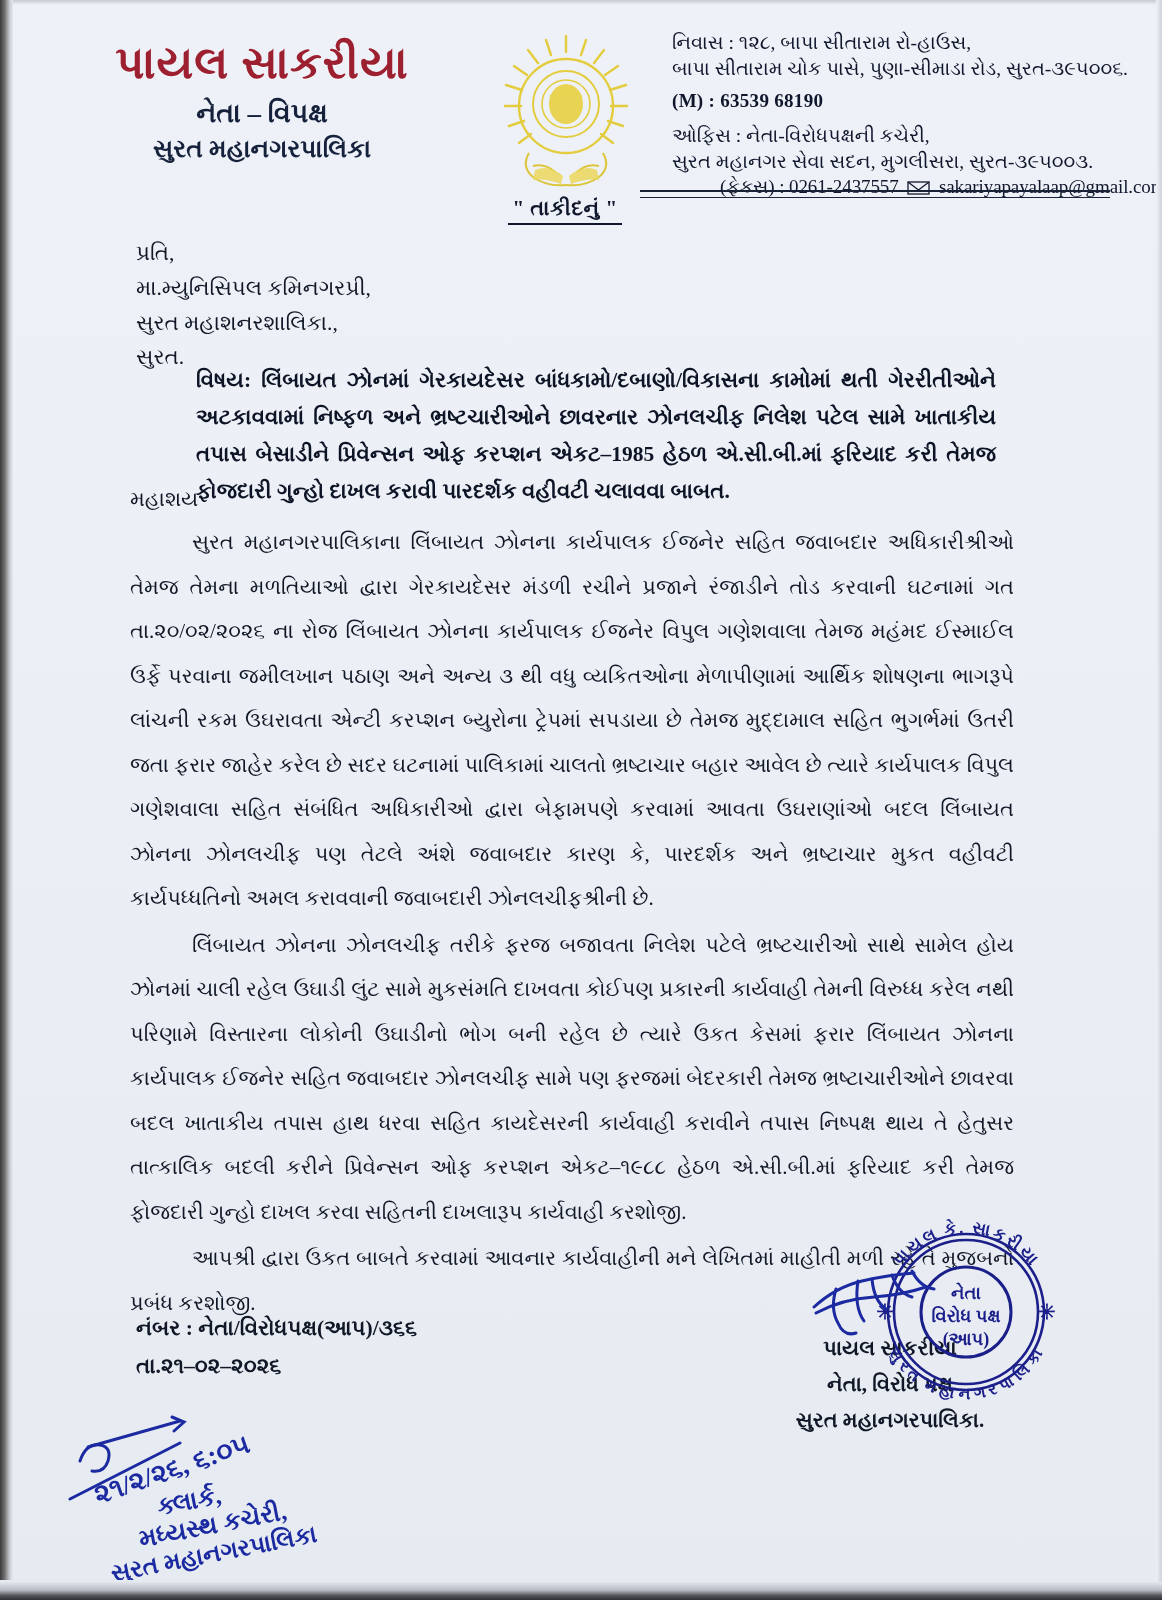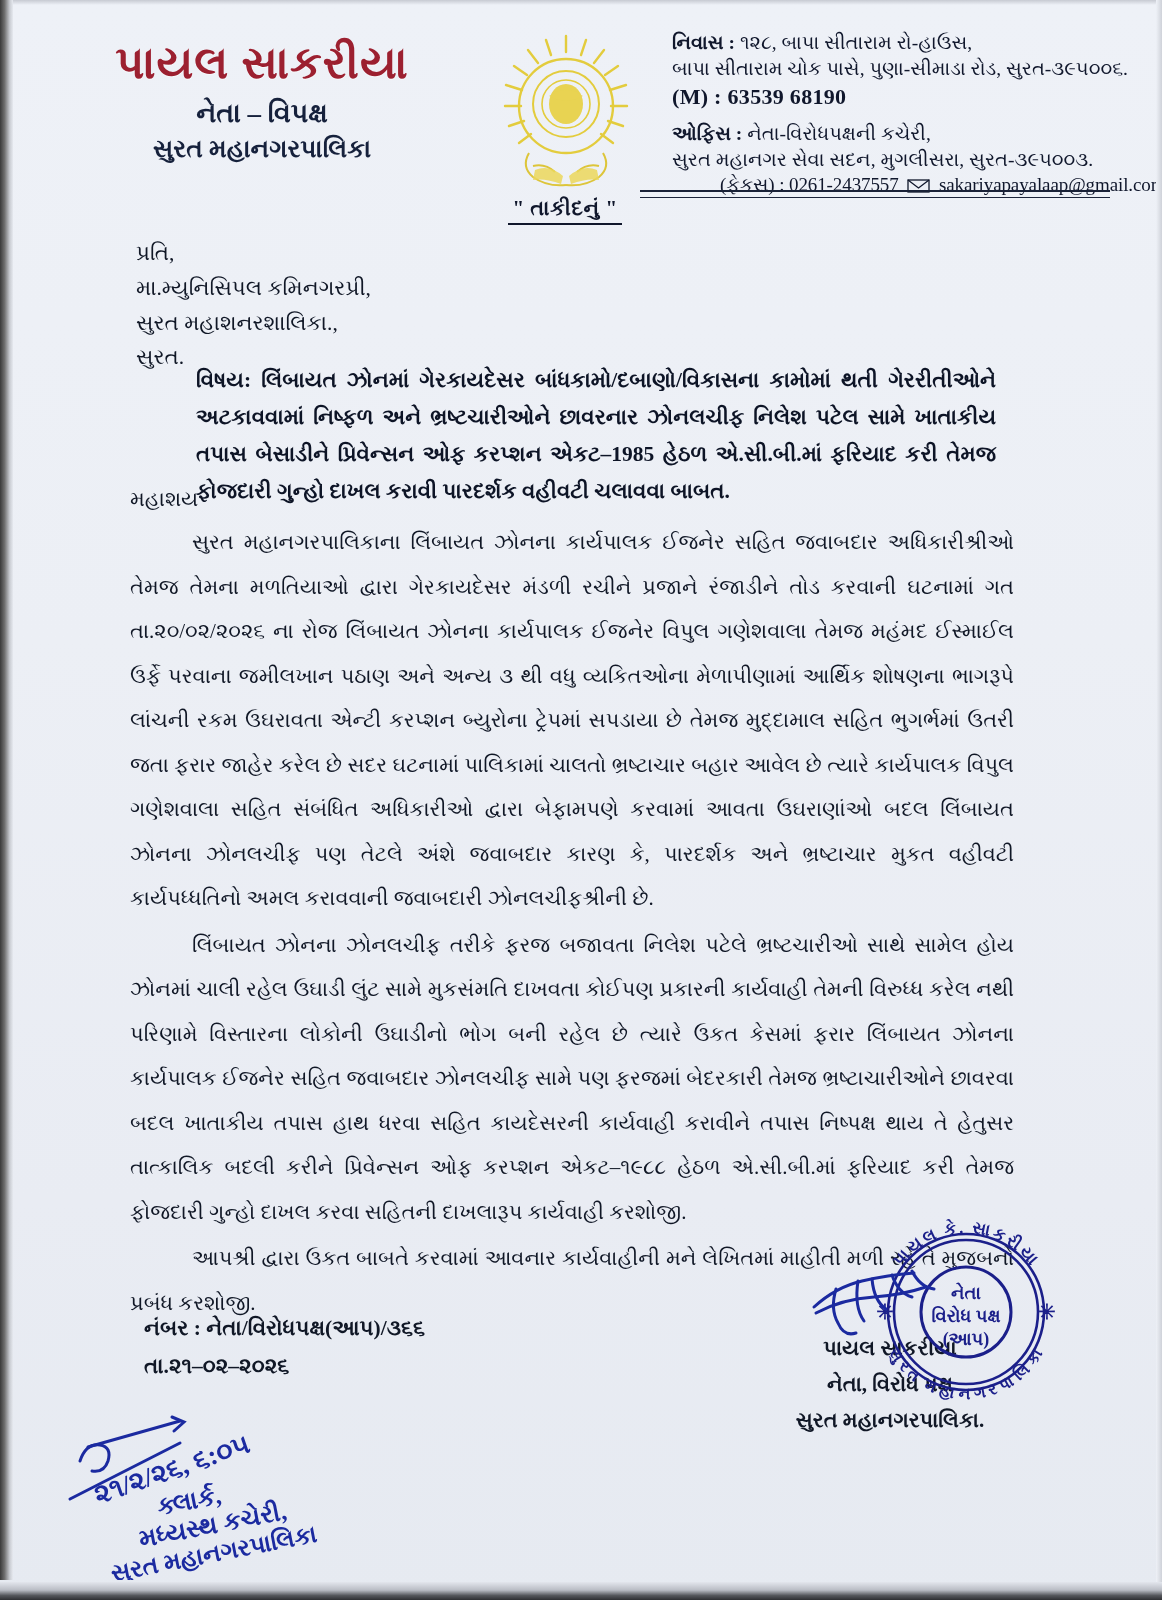--- a/index.html
+++ b/index.html
@@ -68,22 +68,22 @@
     font-size:21px;font-weight:bold;color:#10172c;
     letter-spacing:.5px;
   }
   .urgent span{border-bottom:2px solid #10172c;padding:0 4px 2px 4px;display:inline-block;}
 
   .contact{
     position:absolute;left:672px;top:30px;width:440px;
     color:#10172c;
   }
   .contact .line{font-size:19.5px;line-height:1.34;white-space:nowrap;}
-  .contact .lbl{font-weight:bold;text-align:right;}
-  .contact .mob{font-size:22px;font-weight:bold;margin-top:2px;letter-spacing:.3px;font-family:Liberation Serif, serif;}
+  .contact .lbl{font-weight:normal;text-align:right;}
+  .contact .mob{font-size:19px;font-weight:bold;margin-top:8px;letter-spacing:.3px;font-family:Liberation Serif, serif;}
   .contact .gap{height:11px;}
   .contact .mail{font-size:19px;letter-spacing:-.1px;white-space:nowrap;margin-left:48px;}
   .mail-ico{display:inline-block;vertical-align:-2px;margin:0 4px;}
 
   .rule{
     position:absolute;left:640px;width:470px;height:0;
     border-top:2px solid #1a2238;
   }
   .rule.r1{top:190px;}
   .rule.r2{top:197px;border-top:1px solid #1a2238;}
@@ -109,21 +109,21 @@
   }
   .body{
     position:absolute;left:130px;top:520px;width:884px;
     color:#101726;font-size:21px;line-height:2.12;text-align:justify;
   }
   .body p{margin:0 0 0 0;text-indent:62px;}
   .body p + p{margin-top:2px;}
 
   
   .ref{
-    position:absolute;left:144px;top:1310px;
+    position:absolute;left:136px;top:1310px;
     font-size:21.5px;font-weight:bold;color:#101726;line-height:1.75;
   }
   .signblock{
     position:absolute;left:700px;top:1330px;width:380px;
     text-align:center;font-size:21px;font-weight:bold;color:#101726;
     line-height:1.72;z-index:2;
   }
 
   
   .seal{

